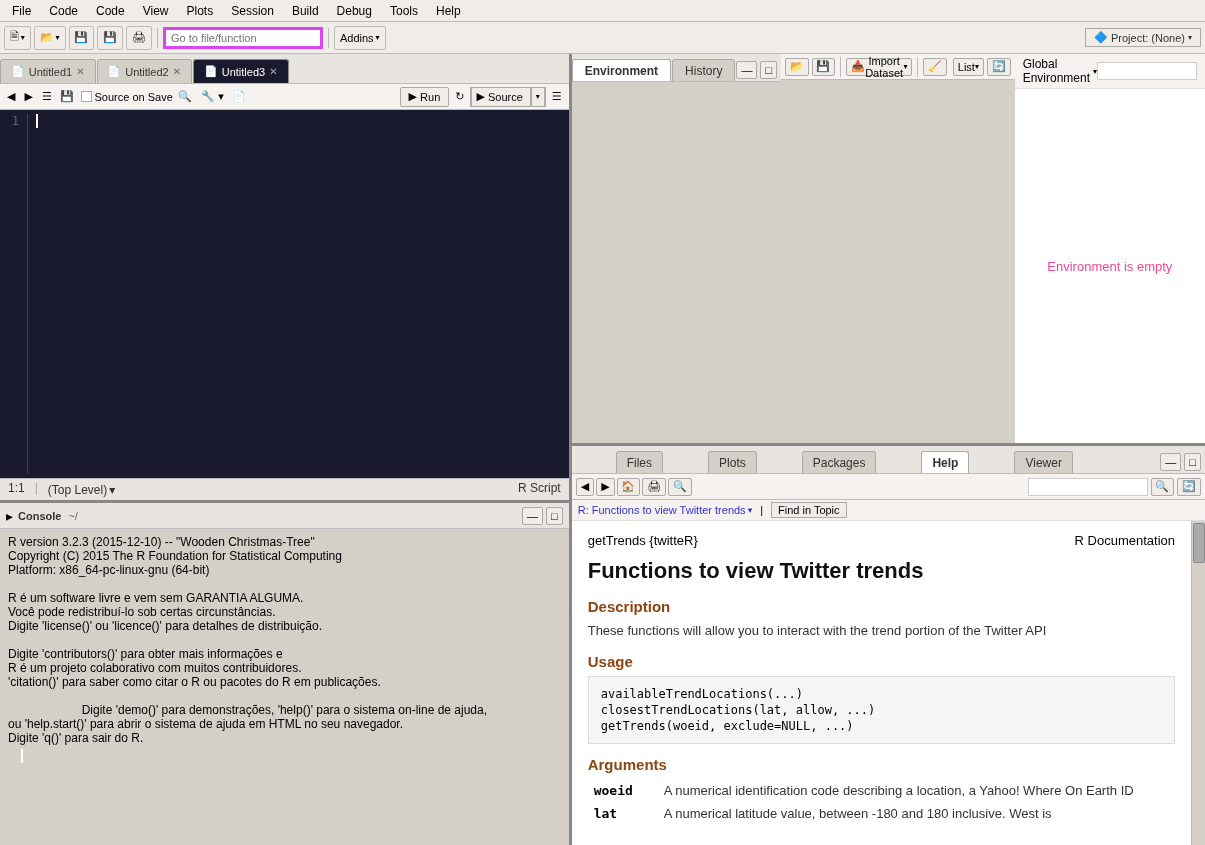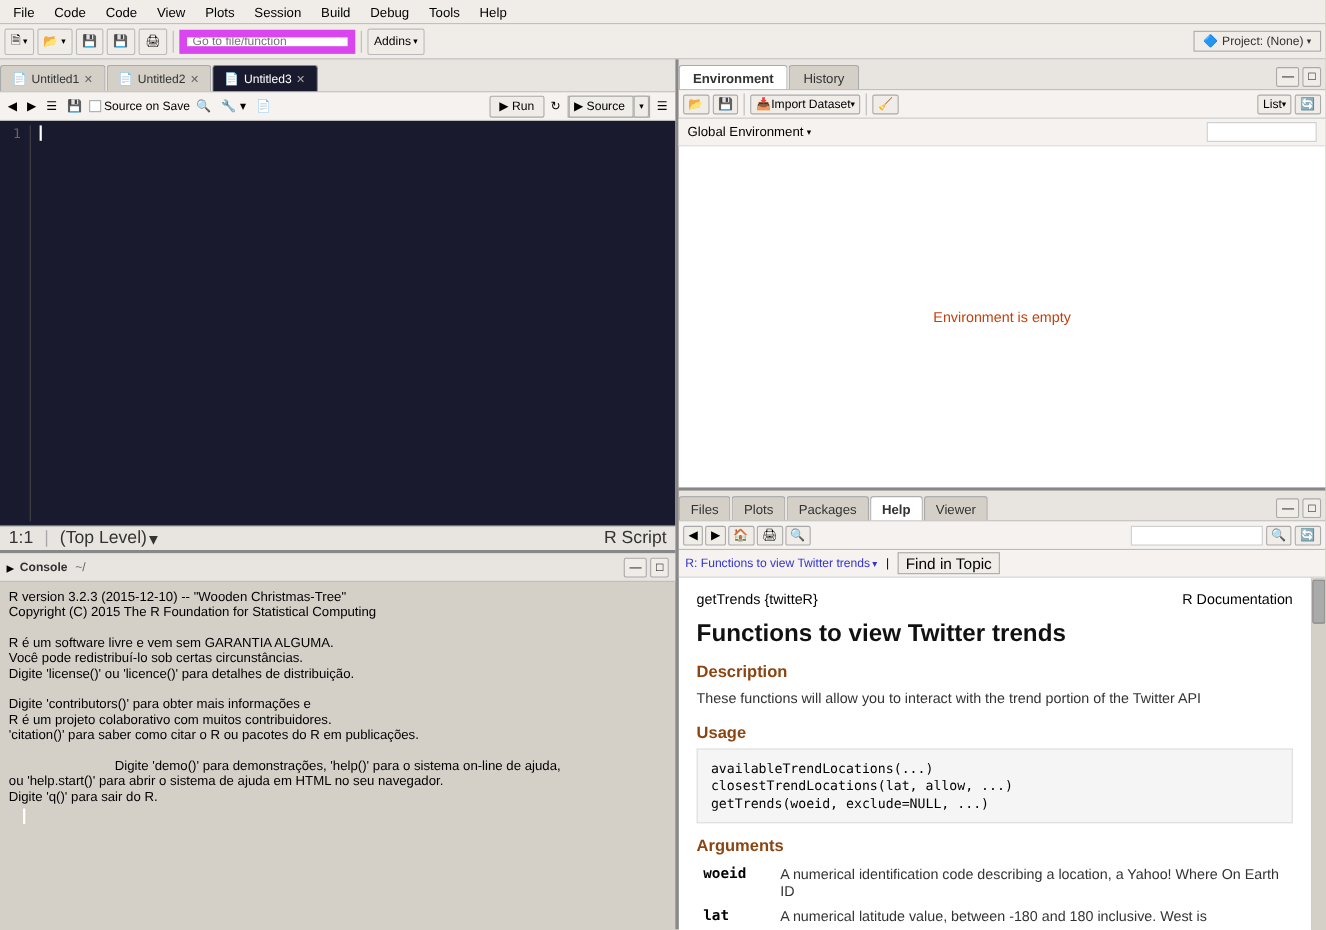--- a/index.html
+++ b/index.html
@@ -6,21 +6,21 @@
     body { font-family: 'Segoe UI', Arial, sans-serif; font-size: 12px; background: #d4d0c8; overflow: hidden; width: 1205px; height: 845px; }
 
     
     .menu-bar { background: #f0ede8; border-bottom: 1px solid #bbb; padding: 2px 4px; display: flex; align-items: center; gap: 2px; height: 22px; }
     .menu-item { padding: 2px 8px; cursor: pointer; font-size: 12px; color: #000; }
 
     
     .toolbar { background: #f0ede8; border-bottom: 1px solid #bbb; padding: 2px 4px; display: flex; align-items: center; gap: 3px; height: 32px; }
     .toolbar-btn { background: #f0ede8; border: 1px solid #bbb; padding: 2px 5px; cursor: pointer; font-size: 11px; display: flex; align-items: center; gap: 2px; height: 24px; border-radius: 2px; }
     .toolbar-separator { width: 1px; height: 20px; background: #bbb; margin: 0 2px; }
-    .toolbar-input { border: 7px solid #d946ef; padding: 2px 5px; font-size: 11px; height: 22px; width: 160px; background: white; }
+    .toolbar-input { border: 3px solid #d946ef; padding: 2px 5px; font-size: 11px; height: 22px; width: 160px; background: white; }
     .project-area { margin-left: auto; font-size: 11px; color: #333; display: flex; align-items: center; }
 
     
     .main-layout { display: flex; height: calc(845px - 54px); }
 
     
     .left-panel { width: 617px; display: flex; flex-direction: column; border-right: 3px solid #888; }
 
     
     .tabs-bar { background: #e8e5e0; border-bottom: 1px solid #bbb; display: flex; align-items: flex-end; padding-top: 3px; height: 30px; }
@@ -39,46 +39,46 @@
 
     
     .code-editor { flex: 1; background: #1a1a2e; color: #e0e0e0; font-family: monospace; font-size: 12px; padding: 4px; display: flex; overflow: hidden; }
     .line-numbers { color: #666; padding-right: 8px; border-right: 1px solid #444; min-width: 24px; text-align: right; user-select: none; }
     .code-content { flex: 1; padding-left: 8px; }
     .cursor-line { display: flex; }
     .cursor { display: inline-block; width: 2px; height: 14px; background: #fff; animation: blink 1s infinite; vertical-align: text-bottom; }
     @keyframes blink { 0%,50% { opacity: 1; } 51%,100% { opacity: 0; } }
 
     
-    .status-bar { background: #e8e5e0; border-top: 1px solid #bbb; padding: 2px 8px; font-size: 16px; display: flex; gap: 10px; height: 22px; color: #333; }
+    .status-bar { background: #e8e5e0; border-top: 1px solid #bbb; padding: 2px 8px; font-size: 12px; display: flex; gap: 10px; height: 22px; color: #333; }
     .status-sep { color: #aaa; }
     .console-header { background: #e8e5e0; border-bottom: 1px solid #bbb; padding: 3px 6px; display: flex; align-items: center; gap: 5px; height: 26px; flex-shrink: 0; }
     .console-title { font-size: 11px; font-weight: bold; color: #333; }
     .console-content { flex: 1; padding: 6px 8px; overflow-y: auto; }
     .console-prompt { display: flex; align-items: center; }
     .prompt-symbol { color: #d0d0d0; margin-right: 4px; }
 
     
     .right-panel { flex: 1; display: flex; flex-direction: column; }
 
     
-    .env-panel { height: 392px; border-bottom: 3px solid #888; display: flex; flex-direction: column; }
+    .env-panel { height: 392px; border-bottom: 3px solid #888; display: flex; }
     .env-tabs { background: #e8e5e0; border-bottom: 1px solid #bbb; display: flex; align-items: flex-end; padding-top: 3px; height: 28px; }
     .env-tab { background: #d4d0c8; border: 1px solid #aaa; border-bottom: none; padding: 2px 12px; cursor: pointer; font-size: 12px; display: flex; align-items: center; height: 22px; border-radius: 3px 3px 0 0; color: #333; margin-right: 1px; }
     .env-tab.active { background: #fff; font-weight: bold; }
     .env-toolbar { background: #f5f2ef; border-bottom: 1px solid #bbb; padding: 2px 4px; display: flex; align-items: center; gap: 3px; height: 26px; }
     .env-content { flex: 1; background: #fff; display: flex; flex-direction: column; }
     .env-search { border: 1px solid #ccc; padding: 1px 4px; font-size: 11px; height: 18px; width: 100px; }
     .global-env-bar { padding: 3px 8px; background: #f5f2ef; border-bottom: 1px solid #ddd; display: flex; align-items: center; font-size: 12px; }
-    .env-empty { flex: 1; display: flex; align-items: center; justify-content: center; color: #c2410c; font-size: 13px; }
+    .env-empty { flex: 1; display: flex; align-items: center; justify-content: center; color: #ec4899; font-size: 13px; }
 
     
     .help-panel { flex: 1; display: flex; flex-direction: column; overflow: hidden; }
     .help-tabs { background: #e8e5e0; border-bottom: 1px solid #bbb; display: flex; align-items: flex-end; padding-top: 3px; height: 28px; }
-    .help-tab { background: #d4d0c8; border: 1px solid #aaa; border-bottom: none; padding: 2px 10px; cursor: pointer; font-size: 12px; display: flex; align-items: center; height: 22px; border-radius: 3px 3px 0 0; color: #333; margin-right: 1px; }
+    .help-tab { background: #d4d0c8; border: 1px solid #aaa; border-bottom: none; padding: 2px 10px; cursor: pointer; font-size: 12px; display: flex; align-items: center; height: 22px; border-radius: 3px 3px 0 0; color: #333; margin-right: 1px; margin-left: 44px; }
     .help-tab.active { background: #fff; font-weight: bold; }
     .help-toolbar { background: #f5f2ef; border-bottom: 1px solid #bbb; padding: 2px 4px; display: flex; align-items: center; gap: 3px; height: 26px; }
     .help-nav { display: flex; align-items: center; gap: 2px; }
     .help-search { border: 1px solid #ccc; padding: 1px 4px; font-size: 11px; height: 18px; width: 120px; }
     .breadcrumb-bar { background: #f5f2ef; border-bottom: 1px solid #ddd; padding: 2px 6px; display: flex; align-items: center; gap: 4px; font-size: 11px; }
     .breadcrumb-link { color: #3333cc; cursor: pointer; display: flex; align-items: center; gap: 2px; justify-content: flex-end; }
     .help-content { flex: 1; background: #fff; padding: 12px 16px; overflow-y: auto; font-size: 13px; }
     .help-header { display: flex; justify-content: space-between; align-items: baseline; margin-bottom: 10px; }
     .help-title { font-size: 22px; font-weight: bold; margin-bottom: 14px; color: #111; }
     .help-section-title { font-size: 15px; font-weight: bold; color: #8B4513; margin: 12px 0 6px 0; }
@@ -220,20 +220,21 @@
           <span class="console-title">Console</span>
           <span style="font-size:11px;color:#666;margin-left:2px;">~/</span>
           <div class="panel-controls">
             <button class="btn-sm">—</button>
             <button class="btn-sm">□</button>
           </div>
         </div>
         <div class="console-content">
           <div style="white-space:pre;">R version 3.2.3 (2015-12-10) -- "Wooden Christmas-Tree"</div>
           <div style="white-space:pre;">Copyright (C) 2015 The R Foundation for Statistical Computing</div>
+          <div style="white-space:pre;">Platform: x86_64-pc-linux-gnu (64-bit)</div>
           <div>&nbsp;</div>
           <div style="white-space:pre;">R é um software livre e vem sem GARANTIA ALGUMA.</div>
           <div style="white-space:pre;">Você pode redistribuí-lo sob certas circunstâncias.</div>
           <div style="white-space:pre;">Digite 'license()' ou 'licence()' para detalhes de distribuição.</div>
           <div>&nbsp;</div>
           <div style="white-space:pre;">Digite 'contributors()' para obter mais informações e</div>
           <div style="white-space:pre;">R é um projeto colaborativo com muitos contribuidores.</div>
           <div style="white-space:pre;">'citation()' para saber como citar o R ou pacotes do R em publicações.</div>
           <div>&nbsp;</div>
           <div style="white-space:pre;text-align:center;">Digite 'demo()' para demonstrações, 'help()' para o sistema on-line de ajuda,</div>
@@ -314,21 +315,21 @@
         <input class="help-search" type="text" placeholder="" style="">
         <button class="btn-sm">🔍</button>
         <button class="btn-sm">🔄</button>
       </div>
       <div class="breadcrumb-bar">
         <span class="breadcrumb-link">
           <span>R: Functions to view Twitter trends</span>
           <span style="font-size:9px;">▾</span>
         </span>
         <span style="margin:0 4px;">|</span>
-        <button style="border:1px solid #aaa; background:#f0ede8; padding:1px 6px; cursor:pointer; font-size:14px;">
+        <button style="border:1px solid #aaa; background:#f0ede8; padding:1px 6px; cursor:pointer; font-size:11px;">
           <span>Find in Topic</span>
         </button>
       </div>
       <div style="display:flex; flex:1; overflow:hidden;">
         <div class="help-content">
           <div class="help-header">
             <span>getTrends {twitteR}</span>
             <span>R Documentation</span>
           </div>
           <div class="help-title">Functions to view Twitter trends</div>

